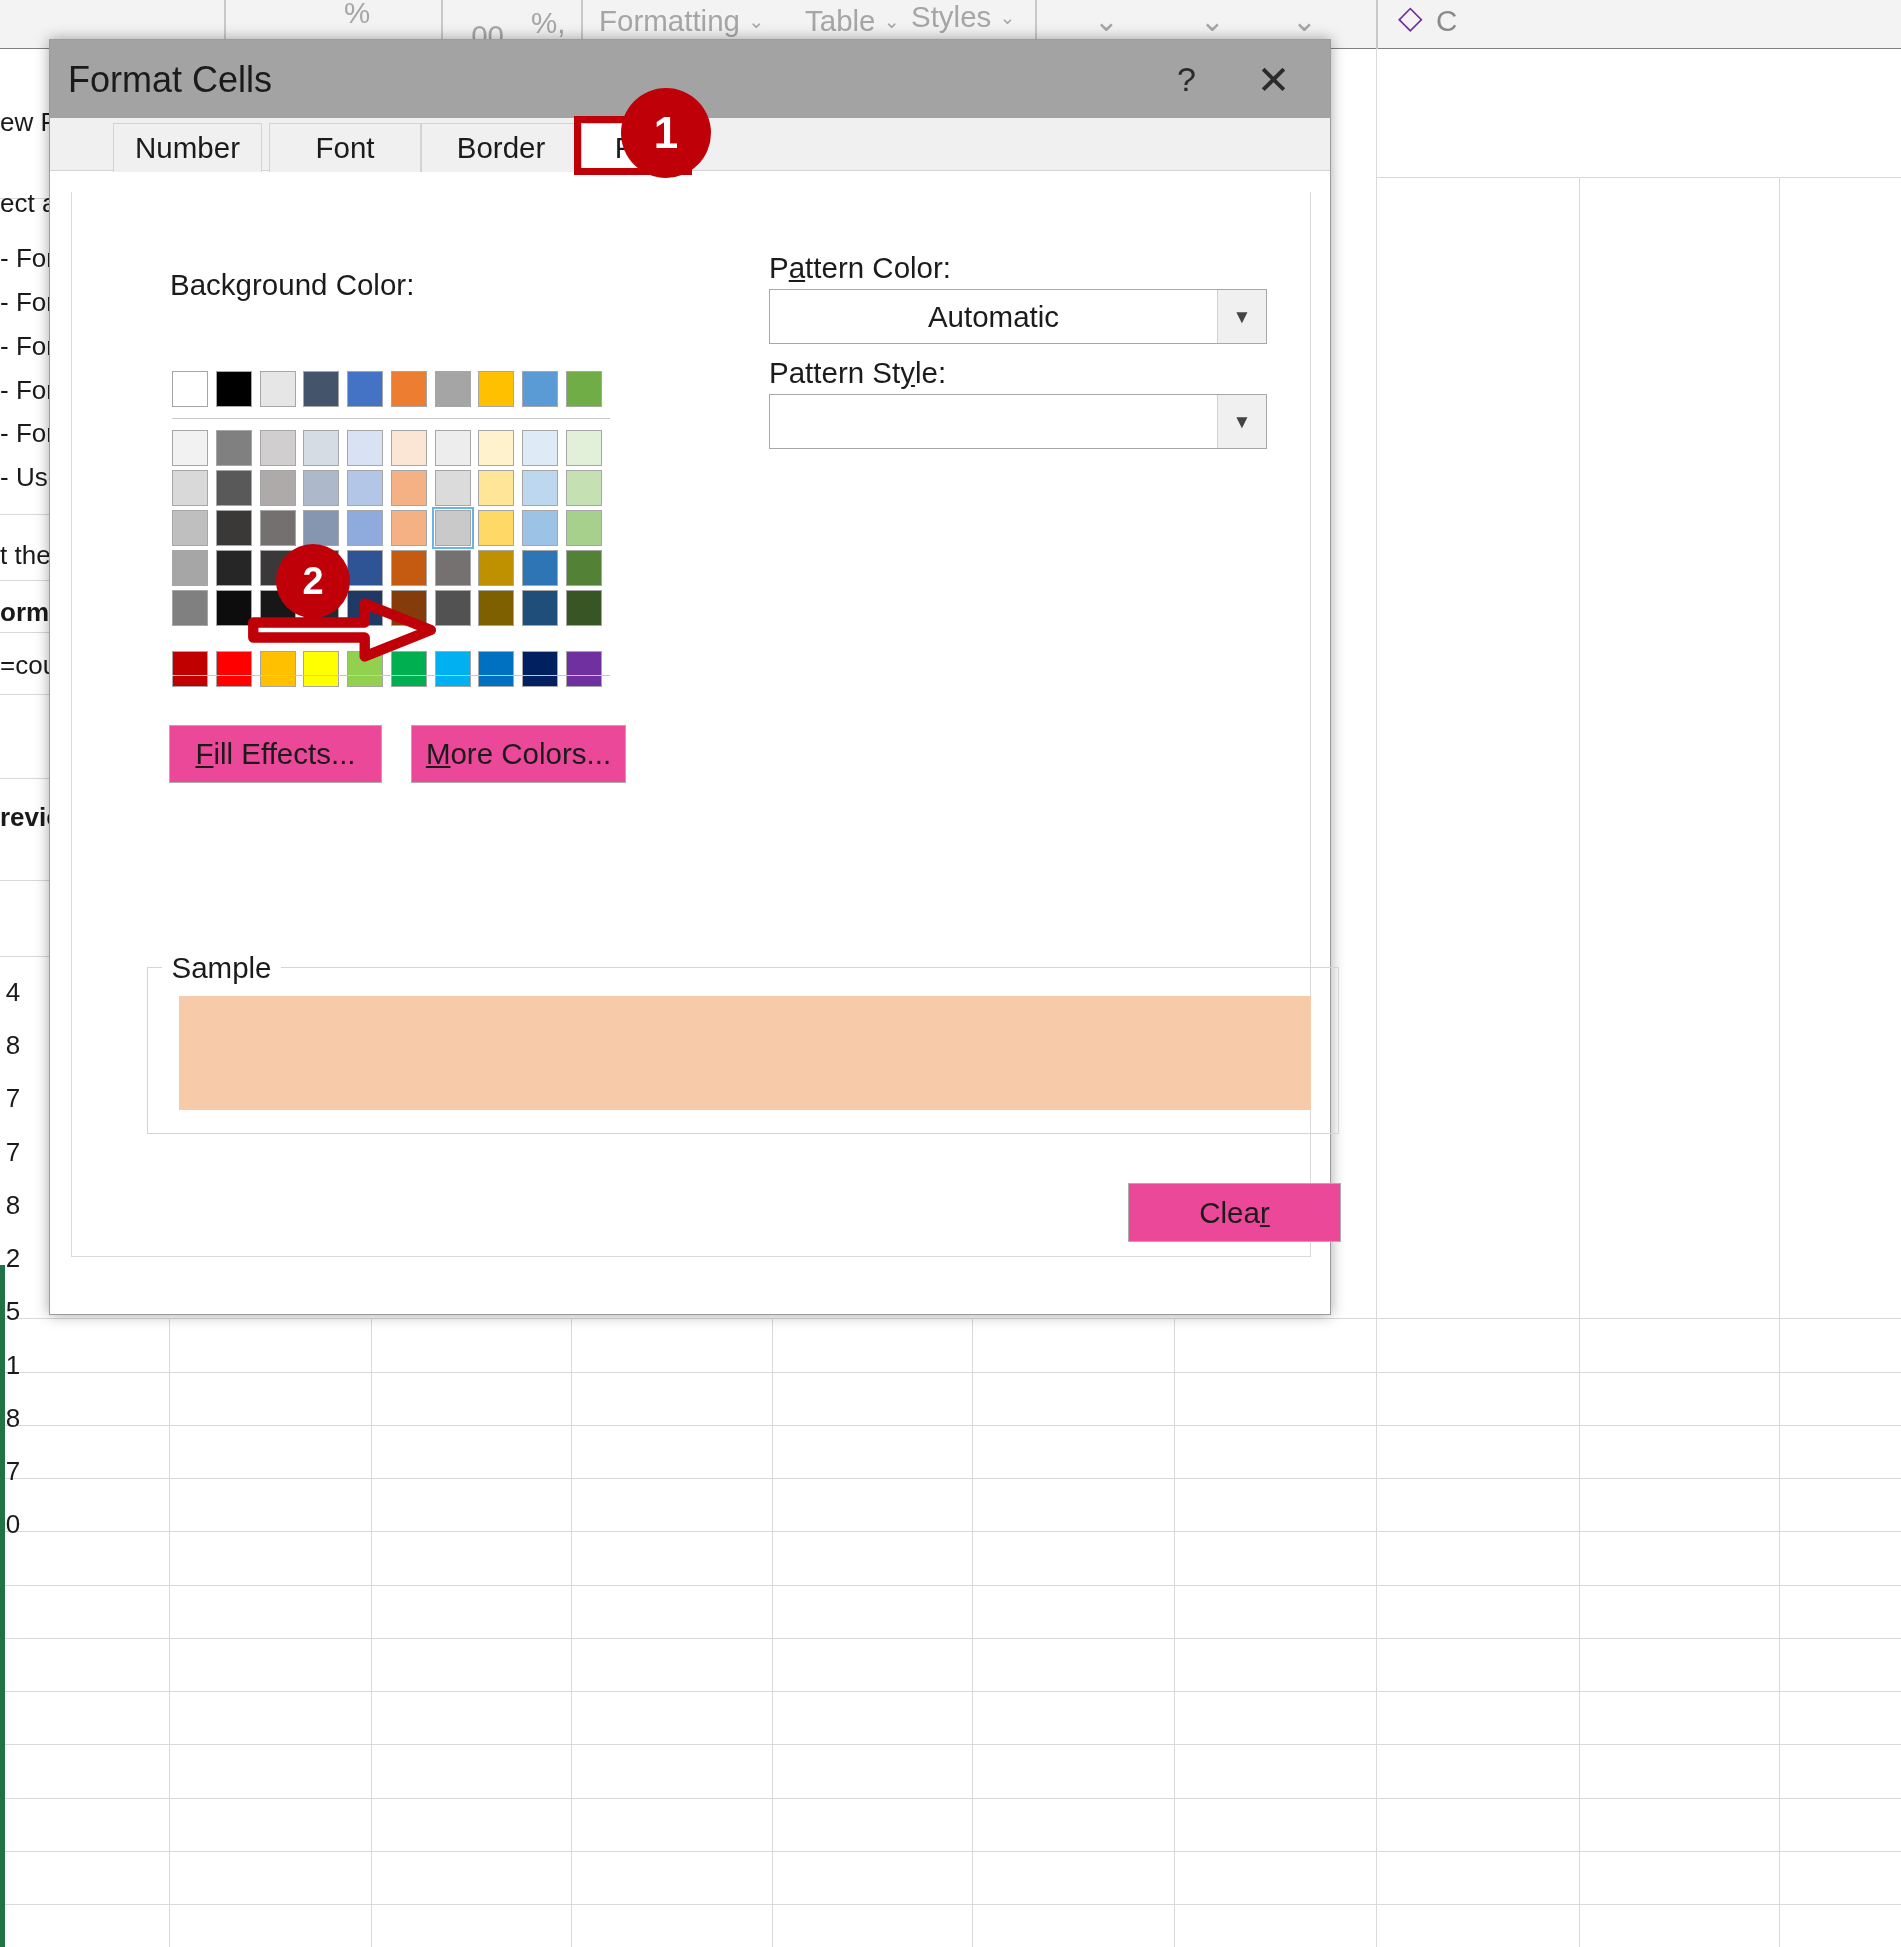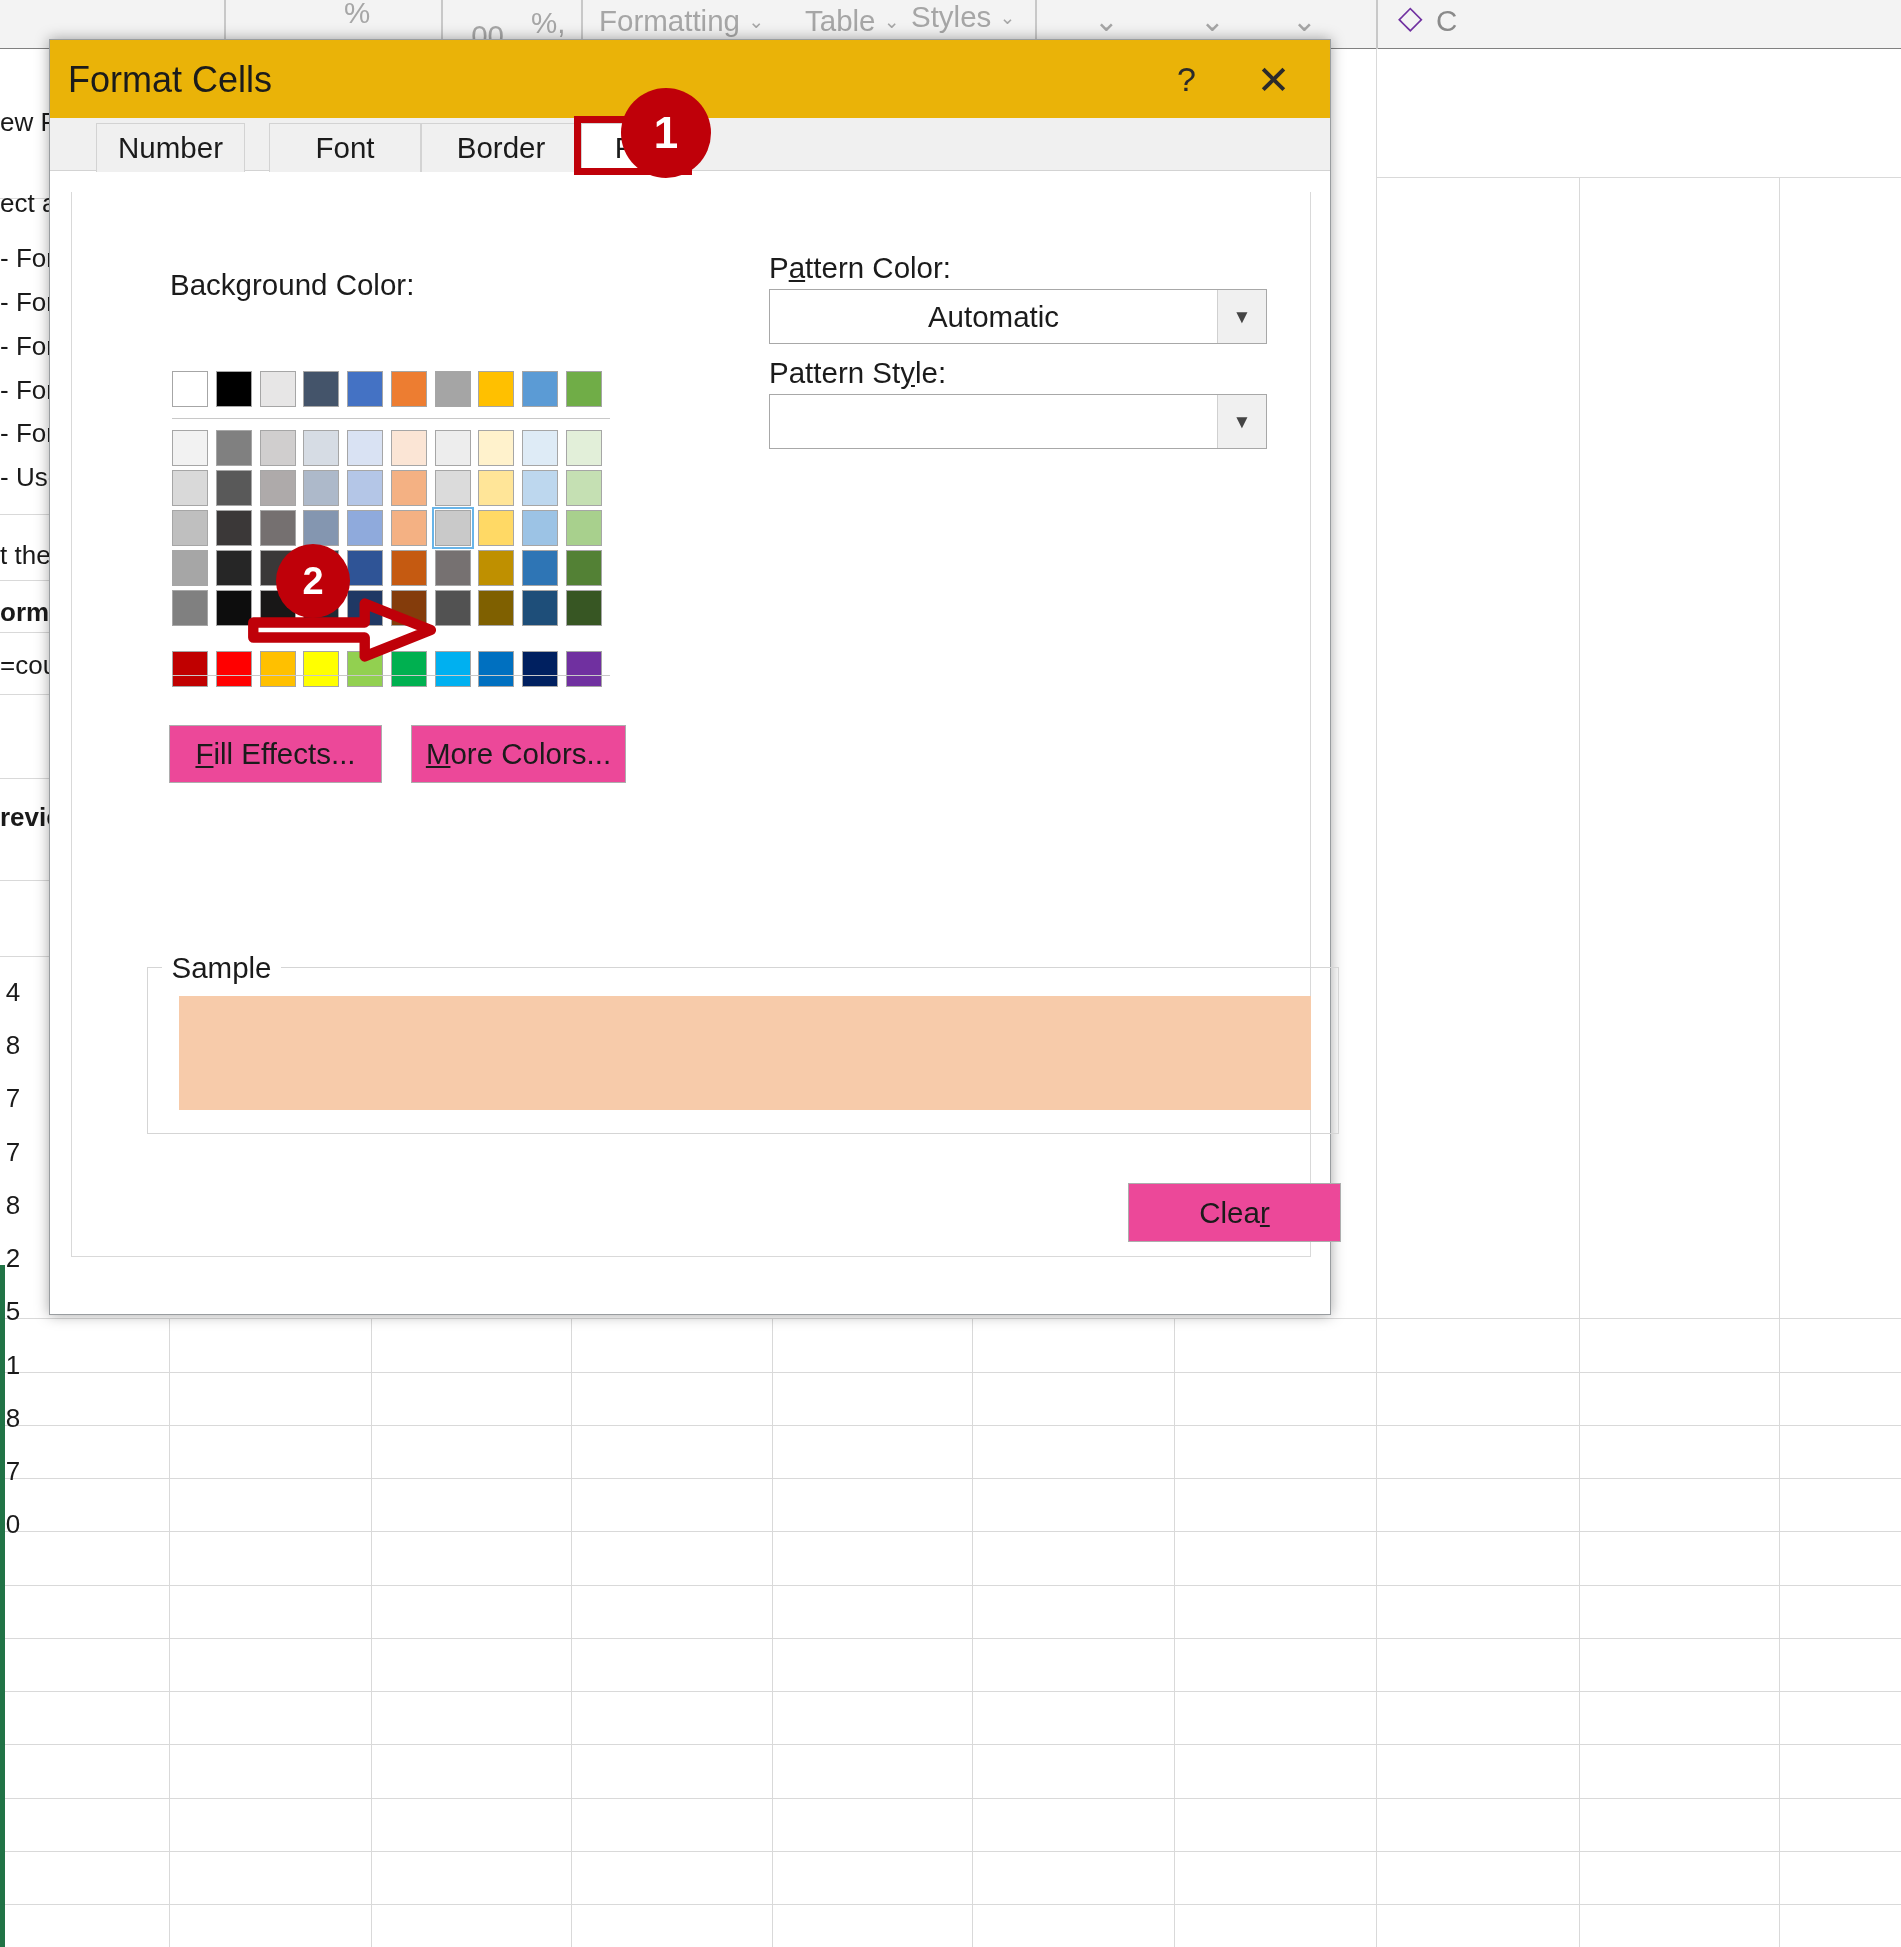--- a/index.html
+++ b/index.html
@@ -41,21 +41,21 @@
   .sel-bar { position:absolute; left:0; width:4.8px; background:#217346; }
 
   
   #dialog {
     position:absolute; left:49px; top:39px; width:1282px; height:1276px;
     background:#ffffff;
     border:1px solid #999da0;
     box-shadow:0 0 13.3px rgba(0,0,0,0.35);
   }
   #dialog-titlebar {
-    position:relative; height:78px; background:#eab308;
+    position:relative; height:78px; background:#a3a3a3;
   }
   #dialog-title {
     position:absolute; left:18px; top:19px;
     font-size:36px; color:#1b1b1b;
   }
   .title-btn {
     position:absolute; top:13.3px; width:59px; height:53px;
     display:flex; align-items:center; justify-content:center;
     font-size:34px; color:#2b2b2b; cursor:default;
   }
@@ -283,21 +283,21 @@
 
 <div id="dialog">
 
   <div id="dialog-titlebar">
     <div id="dialog-title">Format Cells</div>
     <div class="title-btn" id="help-btn">?</div>
     <div class="title-btn" id="close-btn">✕</div>
   </div>
 
   <div id="tabstrip">
-    <div class="tab" style="left:46px;width:149px">
+    <div class="tab" style="left:63px;width:149px">
       <span>Number</span>
     </div>
     <div class="tab" style="left:219px;width:152px">
       <span>Font</span>
     </div>
     <div class="tab" style="left:371px;width:160px">
       <span>Border</span>
     </div>
     <div class="tab active" style="left:531px;width:105px">
       <span>Fill</span>

